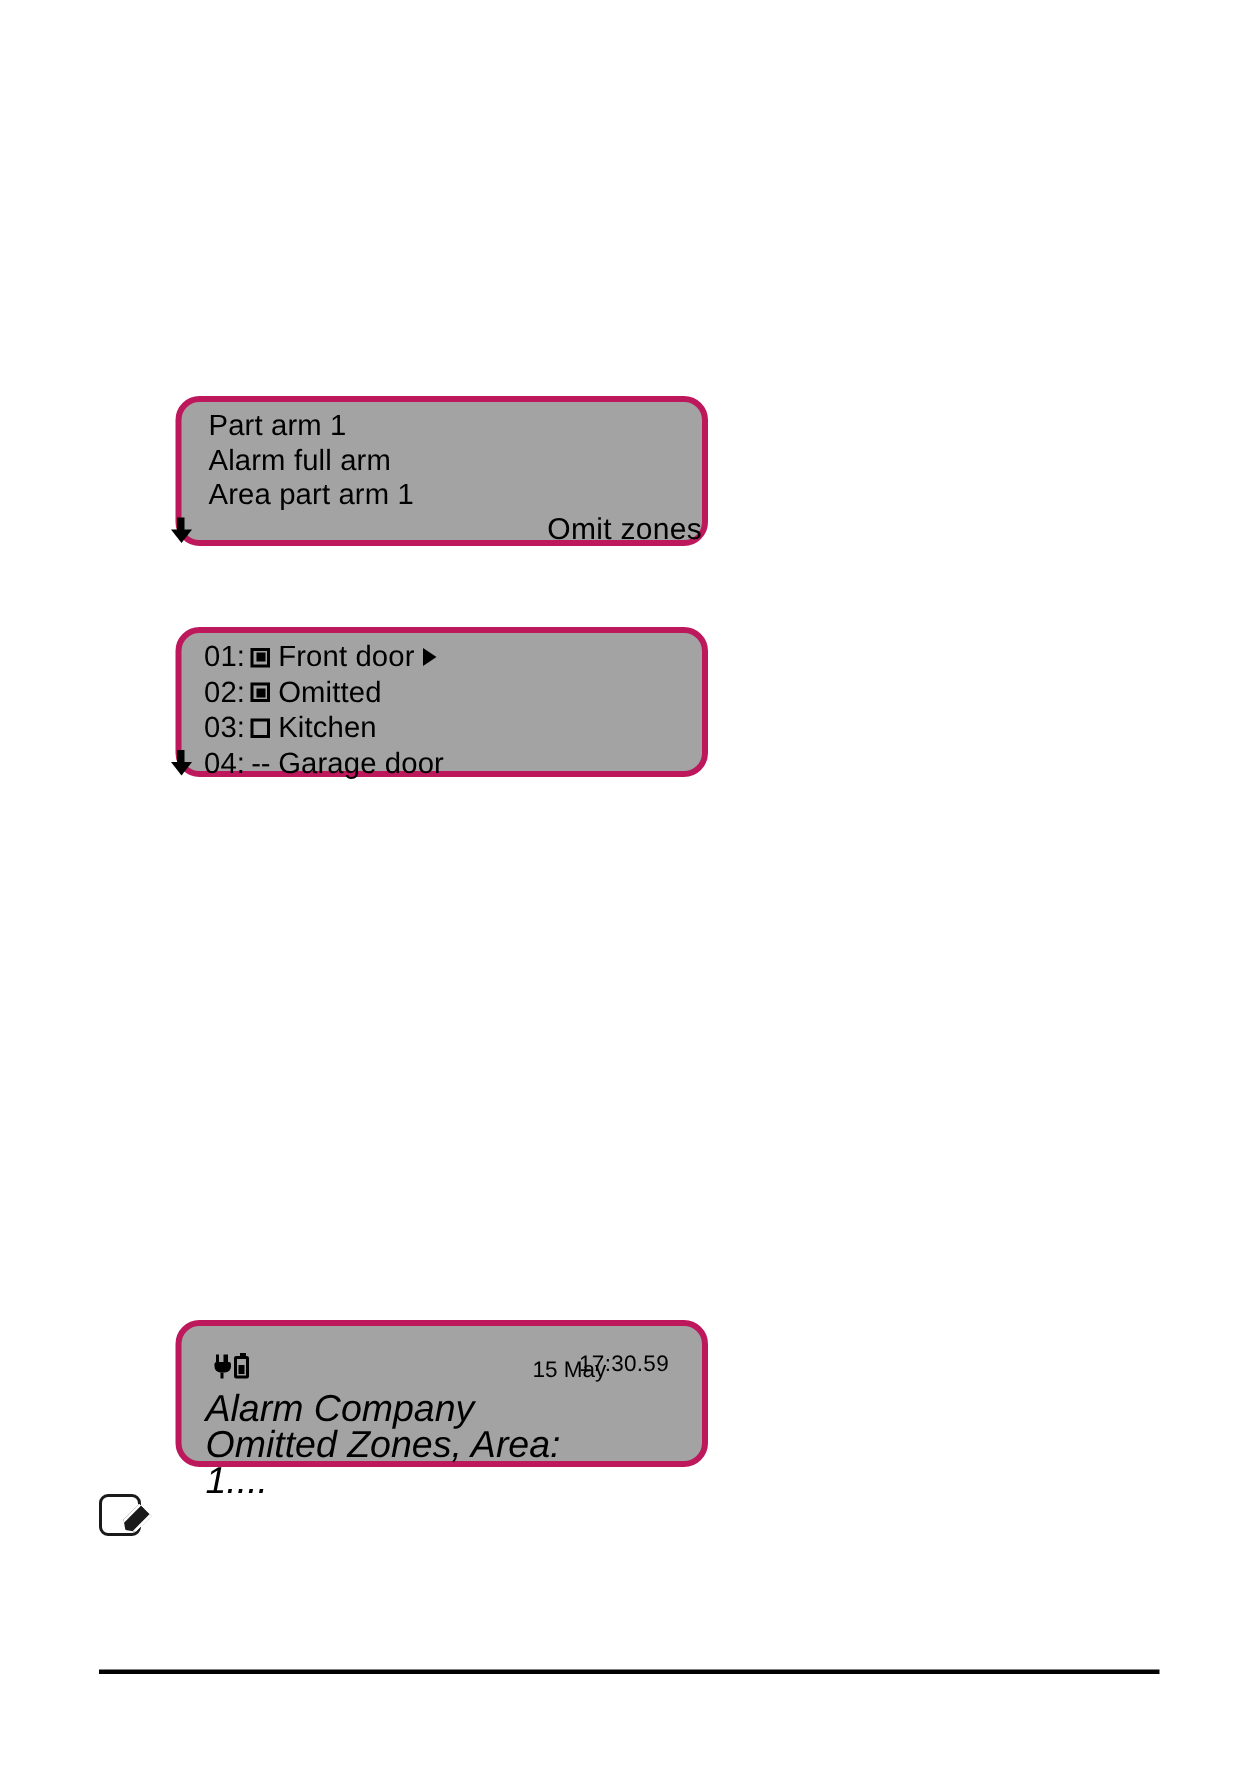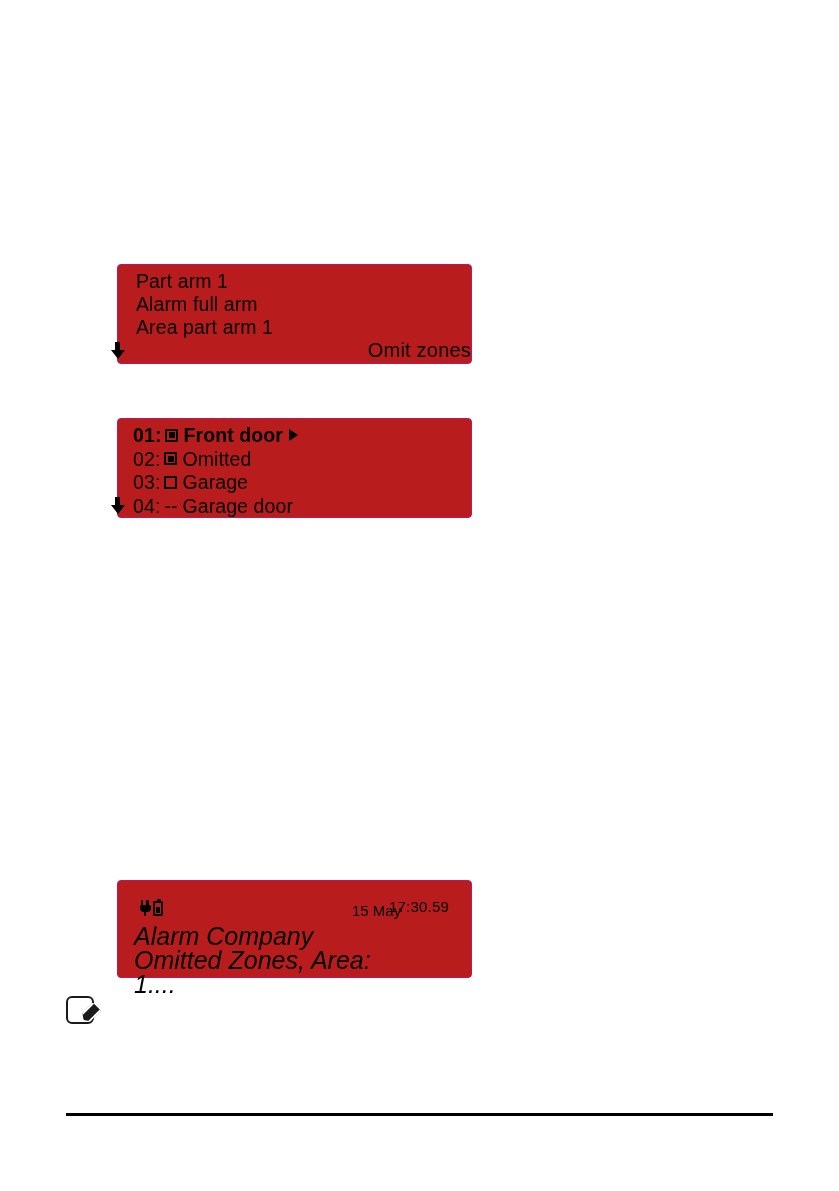--- a/index.html
+++ b/index.html
@@ -13,23 +13,23 @@
     position: relative;
     font-family: "Liberation Sans", sans-serif;
     color: #000000;
     overflow: hidden;
   }
 
   
   .lcd {
     position: absolute;
     box-sizing: border-box;
-    border: 1px solid #be185d;
-    border-radius: 4px;
-    background: #b91c1c;
+    border: 4px solid #be185d;
+    border-radius: 16px;
+    background: #a3a3a3;
   }
 
   .lcd-lines {
     position: absolute;
     left: 0; top: 0; right: 0; bottom: 0;
     box-sizing: border-box;
   }
 
   .lcd-line {
     position: relative;
@@ -67,21 +67,21 @@
     top: 418px;
     width: 355px;
     height: 100px;
   }
   #panel-zones .lcd-lines { padding: 5px 0 0 0; }
   #panel-zones .lcd-line {
     height: 23.5px;
     padding-left: 15px;
     font-size: 19.5px;
   }
-  #panel-zones .lcd-line.selected { font-weight: bold; }
+  #panel-zones .lcd-line.selected { font-weight: normal; }
   .zone-num { margin-right: 4px; }
   .zone-name { margin-left: 5px; }
 
   
   .chk {
     display: inline-block;
     width: 13px;
     height: 13px;
     box-sizing: border-box;
     border: 2.2px solid #000;
@@ -325,21 +325,21 @@
 
     <div class="lcd-line">
       <span class="zone-num">02:</span>
       <span class="chk on"></span>
       <span class="zone-name">Omitted</span>
     </div>
 
     <div class="lcd-line">
       <span class="zone-num">03:</span>
       <span class="chk"></span>
-      <span class="zone-name">Garage</span>
+      <span class="zone-name">Kitchen</span>
     </div>
 
     <div class="lcd-line">
       <span class="scroll-arrow">
         <span class="shaft"></span>
         <span class="head"></span>
       </span>
       <span class="zone-num">04:</span>
       <span class="dashes">--</span>
       <span class="zone-name">Garage door</span>

